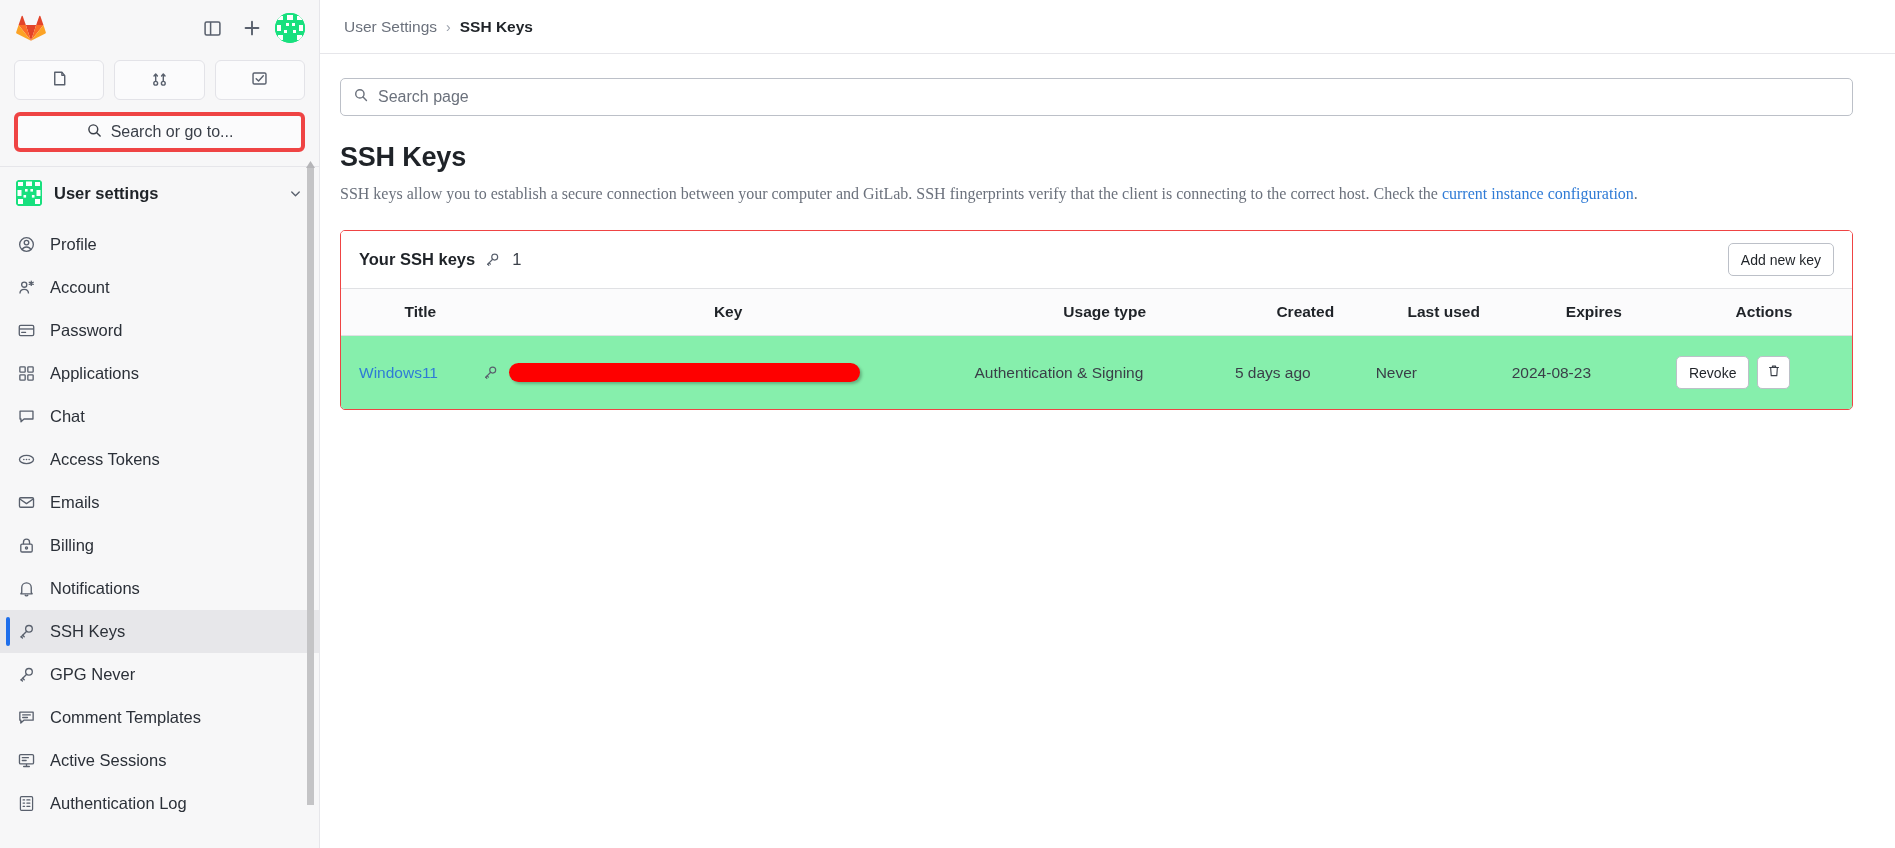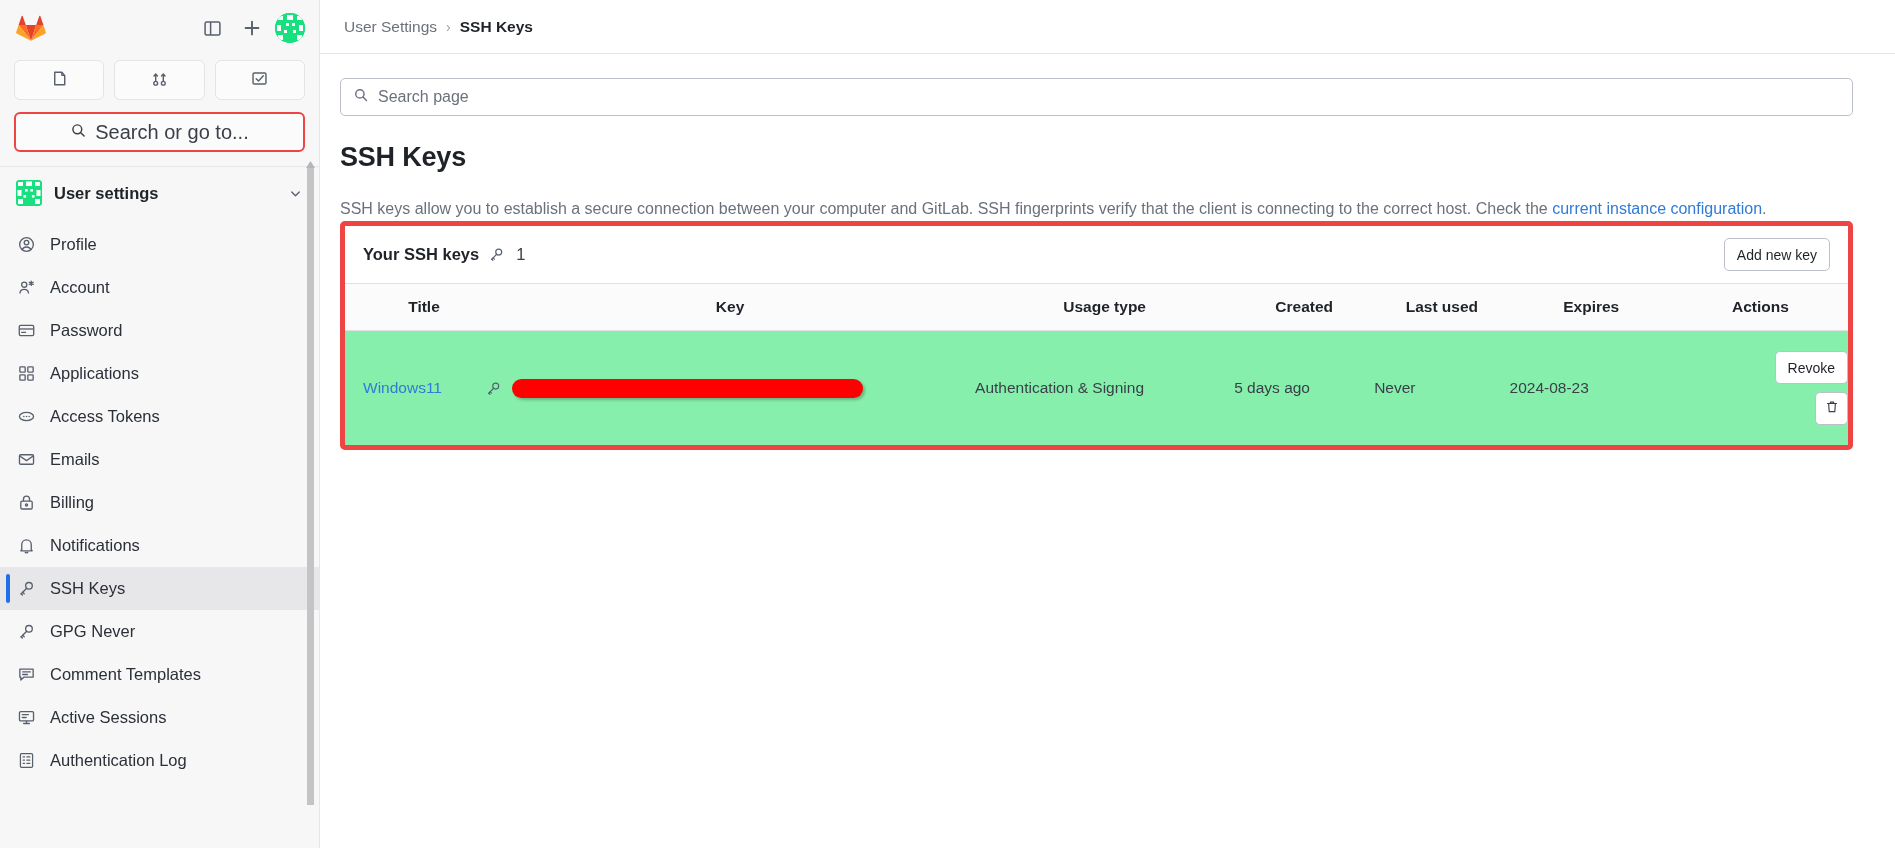--- a/index.html
+++ b/index.html
@@ -42,23 +42,23 @@
   }
   .quick-btn {
     flex: 1 1 0; height: 40px; border: 1px solid #e3e3e8;
     background: #fbfbfc; border-radius: 6px;
     display: flex; align-items: center; justify-content: center;
     color: #59606d; cursor: pointer;
   }
 
   .sb-search {
     margin: 12px 14px 0 14px; height: 40px;
-    border: 2px solid #ef4444; background: #fbfbfc; border-radius: 6px;
+    border: 4px solid #ef4444; background: #fbfbfc; border-radius: 6px;
     display: flex; align-items: center; justify-content: center; gap: 8px;
-    color: #3a3f48; font-size: 20px; cursor: pointer;
+    color: #3a3f48; font-size: 16px; cursor: pointer;
   }
 
   .sb-divider { height: 1px; background: #e6e6ea; margin-top: 14px; }
 
   .sb-context {
     display: flex; align-items: center; gap: 12px;
     height: 52px; padding: 0 16px; cursor: pointer;
   }
   .ctx-avatar {
     width: 26px; height: 26px; flex: 0 0 26px; border-radius: 4px;
@@ -117,27 +117,27 @@
     border: none; outline: none; font-size: 16px; color: #ec4899;
     flex: 1 1 auto; font-family: "Liberation Sans", sans-serif; background: transparent;
   }
   .pagesearch input::placeholder { color: #6b717c; }
 
   h1.page-title {
     font-size: 27px; font-weight: 700; color: #1f2328;
     margin: 26px 0 0 0; letter-spacing: -0.2px;
   }
   .page-desc {
-    margin-top: 24px; font-size: 16px; line-height: 1.5;
-    color: #6b717c; max-width: 1530px;
+    margin-top: 9px; font-size: 16px; line-height: 1.5;
+    color: #6b717c; max-width: 1530px; font-family: Liberation Serif, serif;
   }
   .page-desc a { color: #2f7bd6; text-decoration: none; cursor: pointer; }
 
   .card {
-    border: 5px solid #ef4444; border-radius: 5px;
+    margin-top: 24px; border: 1px solid #ef4444; border-radius: 5px;
     background: #fff; overflow: hidden;
   }
   .card-head {
     display: flex; align-items: center; height: 58px;
     padding: 0 18px; border-bottom: 1px solid #e0e1e4; background: #fff;
   }
   .card-head-title {
     font-size: 16.5px; font-weight: 700; color: #1f2328;
     display: flex; align-items: center; gap: 9px;
   }
@@ -169,21 +169,21 @@
   .col-created { width: 120px; }
   .col-lastused { width: 116px; }
   .col-expires { width: 140px; }
   .col-actions { width: 150px; }
   .key-link { color: #2f7bd6; text-decoration: none; cursor: pointer; }
   .fp-cell { display: flex; align-items: center; gap: 10px; }
   .redaction {
     height: 19px; width: 351px; background: #fe0000; border-radius: 10px;
     box-shadow: 2px 2px 3px rgba(0,0,0,0.25);
   }
-  .actions-cell { display: flex; align-items: flex-end; gap: 8px; flex-direction: column; }
+  .actions-cell { display: flex; align-items: flex-end; gap: 8px; }
   .ico-key { color: #59606d; display: inline-flex; }
 </style>
 </head>
 <body>
 
 <div class="app">
 
   <aside class="sidebar">
 
     <div class="sb-top">
@@ -345,20 +345,28 @@
           <svg width="19" height="19" viewBox="0 0 20 20" fill="none" stroke="currentColor" stroke-width="1.4">
             <rect x="3" y="3" width="5.6" height="5.6" rx="0.8"></rect>
             <rect x="11.4" y="3" width="5.6" height="5.6" rx="0.8"></rect>
             <rect x="3" y="11.4" width="5.6" height="5.6" rx="0.8"></rect>
             <rect x="11.4" y="11.4" width="5.6" height="5.6" rx="0.8"></rect>
           </svg>
         </span>
         <span>Applications</span>
       </div>
 
+      <div class="nav-item">
+        <span class="nav-ico">
+          <svg width="19" height="19" viewBox="0 0 20 20" fill="none" stroke="currentColor" stroke-width="1.4" stroke-linejoin="round">
+            <path d="M3.2 4.4h13.6v8.2H7.4L4.2 15.6v-3H3.2z"></path>
+          </svg>
+        </span>
+        <span>Chat</span>
+      </div>
 
       <div class="nav-item">
         <span class="nav-ico">
           <svg width="19" height="19" viewBox="0 0 20 20" fill="none" stroke="currentColor" stroke-width="1.4">
             <ellipse cx="10" cy="10" rx="7.4" ry="4.3"></ellipse>
             <circle cx="7.2" cy="10" r="0.85" fill="currentColor" stroke="none"></circle>
             <circle cx="10" cy="10" r="0.85" fill="currentColor" stroke="none"></circle>
             <circle cx="12.8" cy="10" r="0.85" fill="currentColor" stroke="none"></circle>
           </svg>
         </span>

